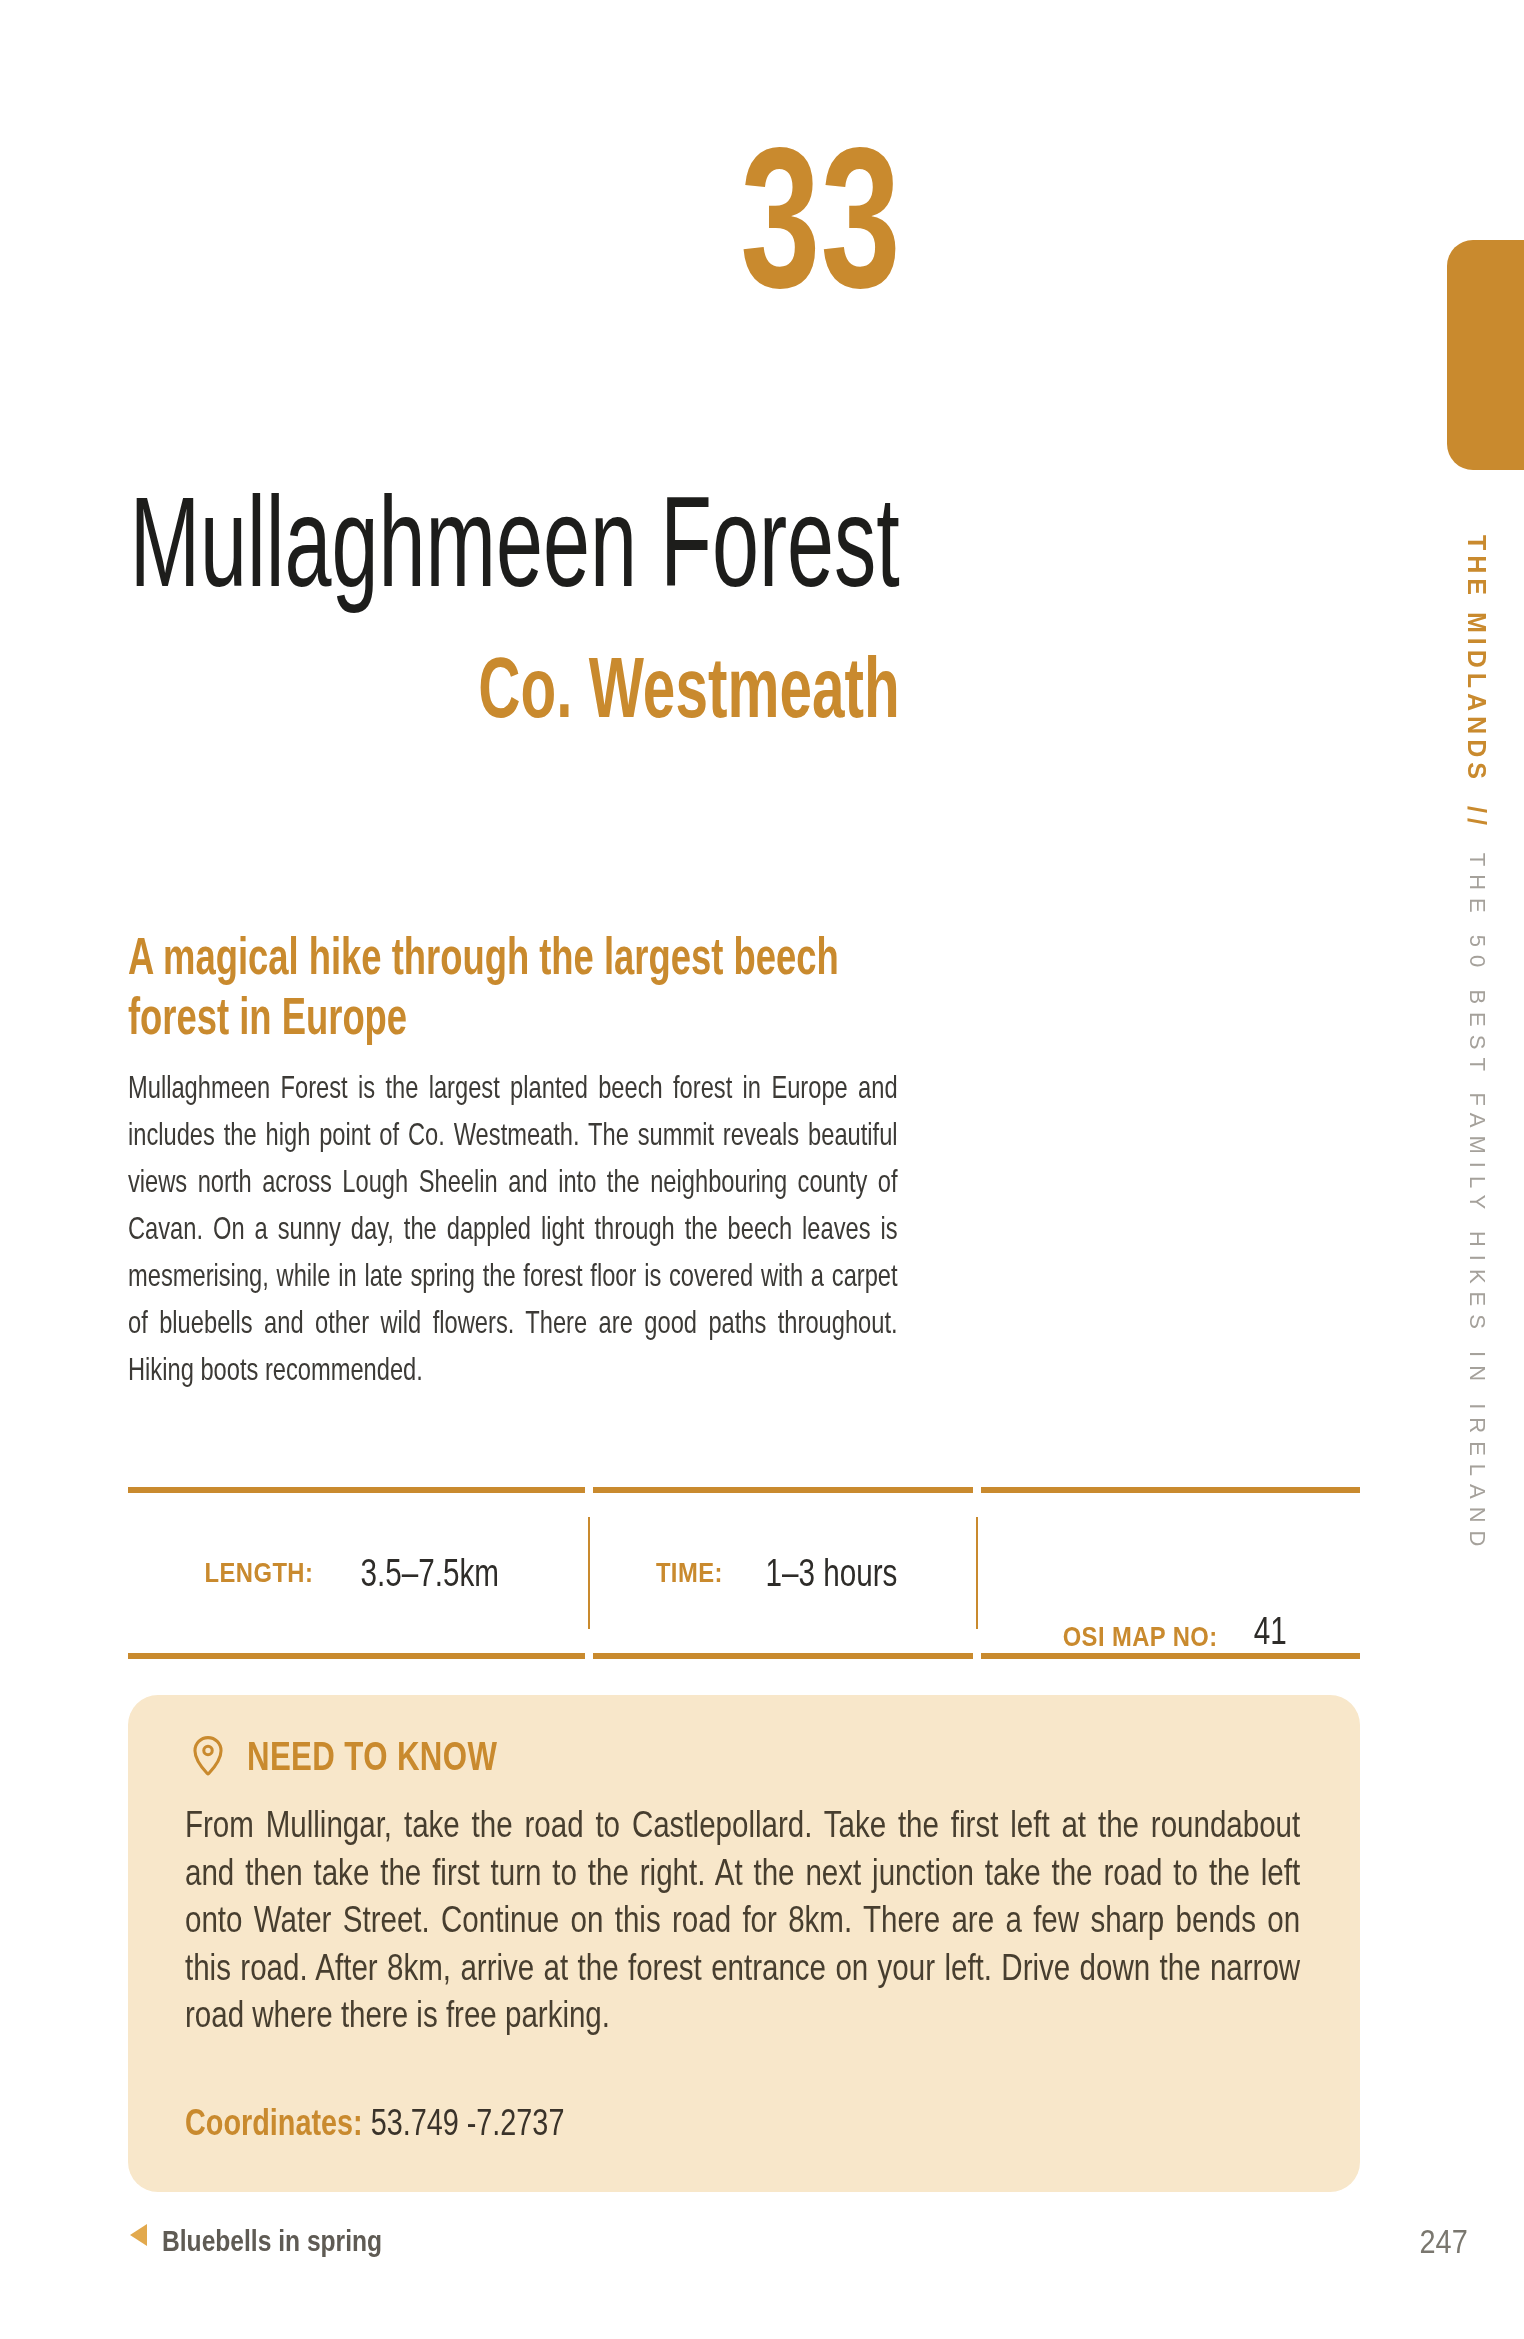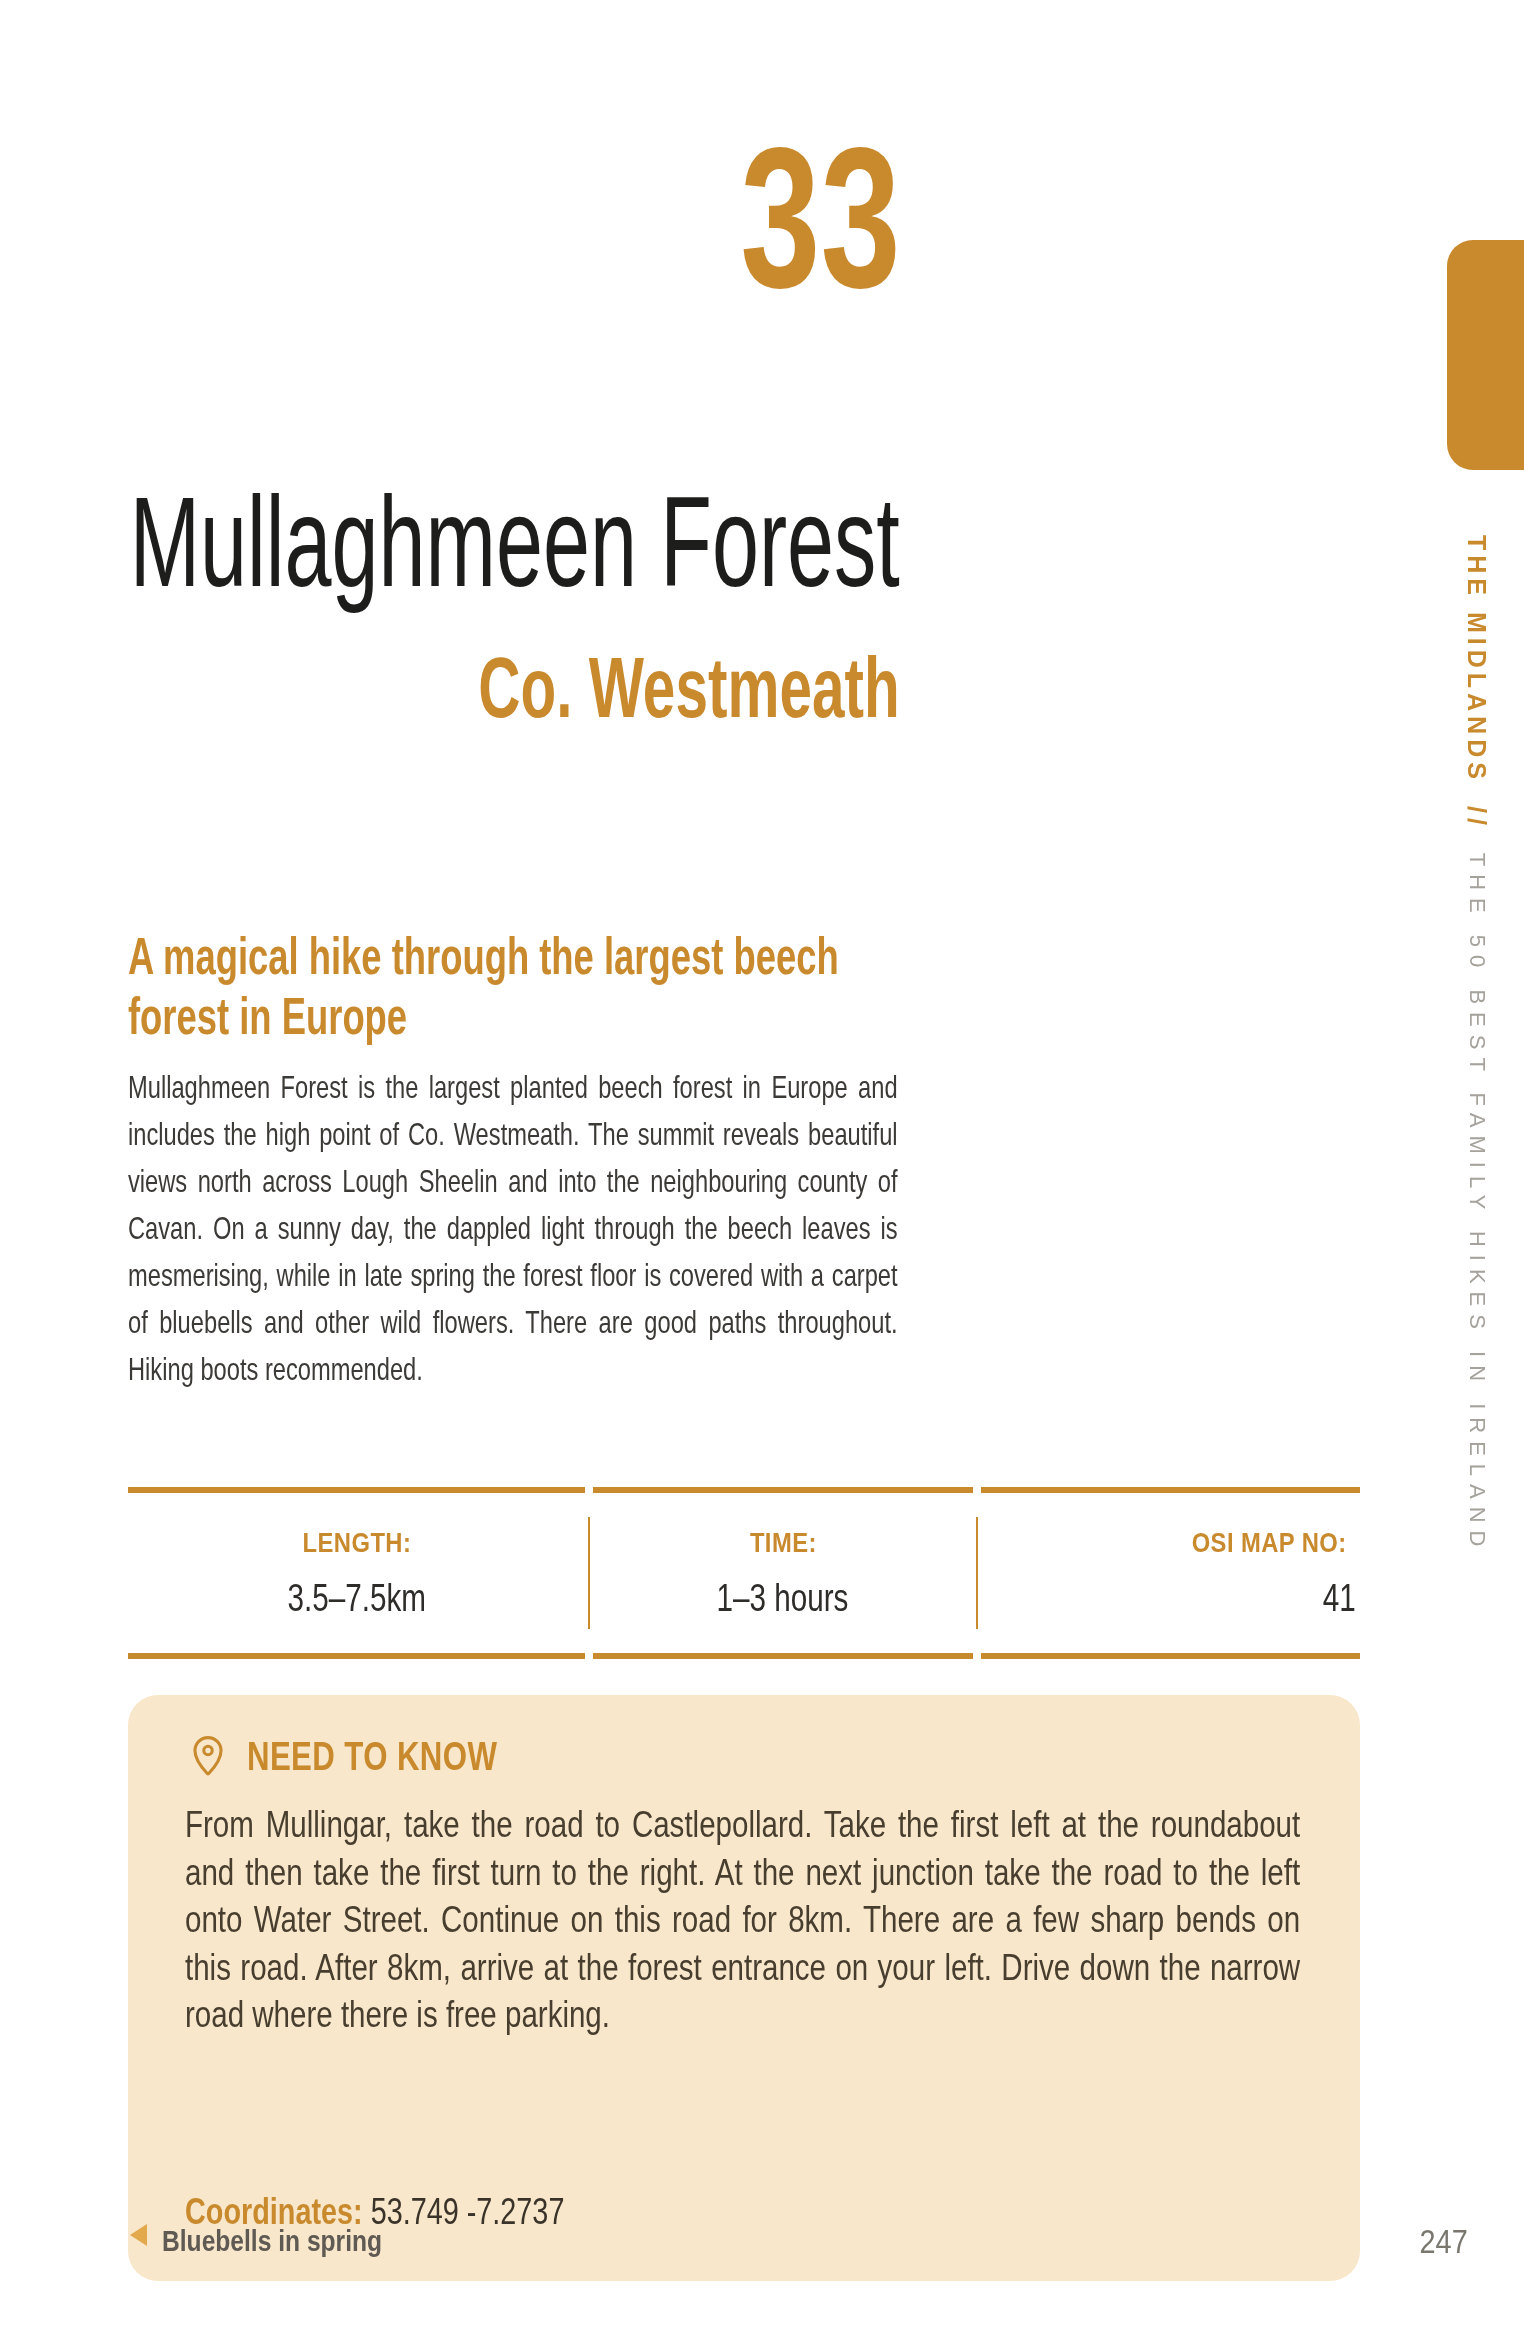--- a/index.html
+++ b/index.html
@@ -66,21 +66,21 @@
   }
 
   
   .stats {
     position:absolute; left:128px; top:1487px; width:1232px;
     display:flex; gap:8px;
   }
   .cell {
     position:relative; height:172px;
     border-top:6px solid var(--accent); border-bottom:6px solid var(--accent);
-    display:flex; flex-direction:column; justify-content:center; align-items:center;
+    display:flex; flex-direction:row; justify-content:center; align-items:center;
     gap:18px;
   }
   .cell-length     { flex:247 0 0; }
   .cell-time       { flex:205 0 0; }
   .cell-difficulty { flex:352 0 0; }
   .cell-osi        { flex:205 0 0;align-items:flex-end; }
   .cell + .cell::before {
     content:""; position:absolute; left:-5px; top:24px; bottom:24px;
     width:2px; background:var(--accent);
   }
@@ -88,21 +88,21 @@
     font-size:28px; font-weight:bold; color:var(--accent); letter-spacing:0.5px;
     transform:scaleX(0.85); transform-origin:50% 50%; white-space:nowrap;
   }
   .stat-value {
     font-size:38px; color:#2e2c29;
     transform:scaleX(0.78); transform-origin:50% 50%; white-space:nowrap;
   }
 
   
   .ntk {
-    position:absolute; left:128px; top:1695px; width:1232px; height:586px;
+    position:absolute; left:128px; top:1695px; width:1232px; height:497px;
     background:var(--box_bg); border-radius:30px;
     padding:38px 60px 0 57px;
   }
   .ntk-head {
     display:flex; align-items:center; gap:16px;
   }
   .pin-icon { width:46px; height:46px; flex:0 0 auto; }
   .ntk-title {
     font-size:40px; font-weight:bold; color:var(--accent); letter-spacing:0.5px;
     transform:scaleX(0.78); transform-origin:0 50%; white-space:nowrap;

